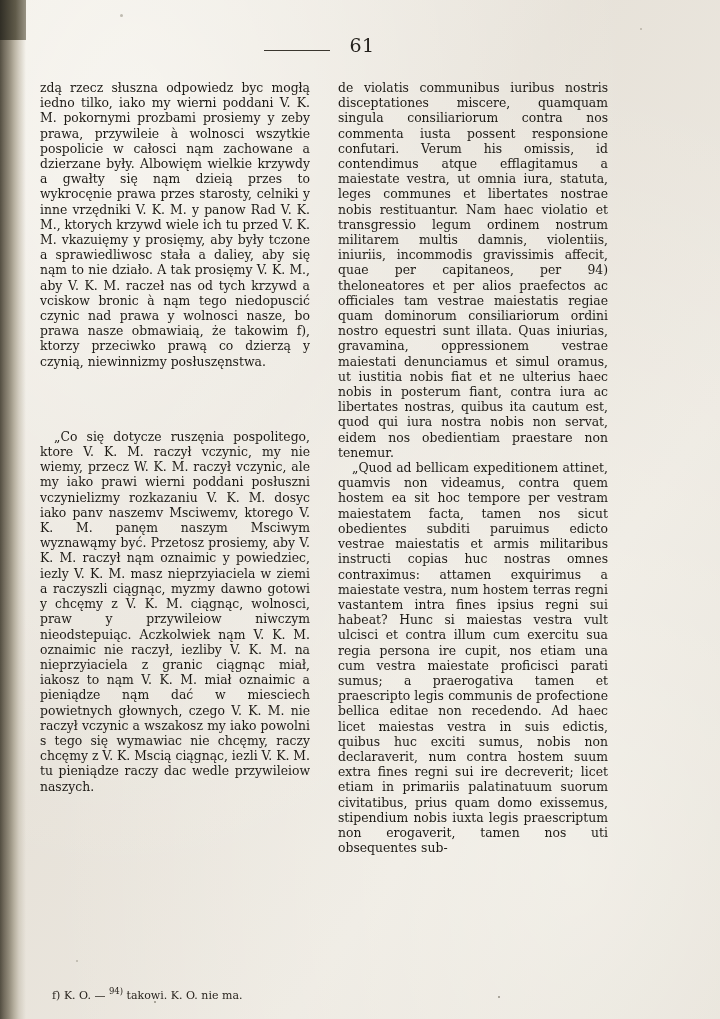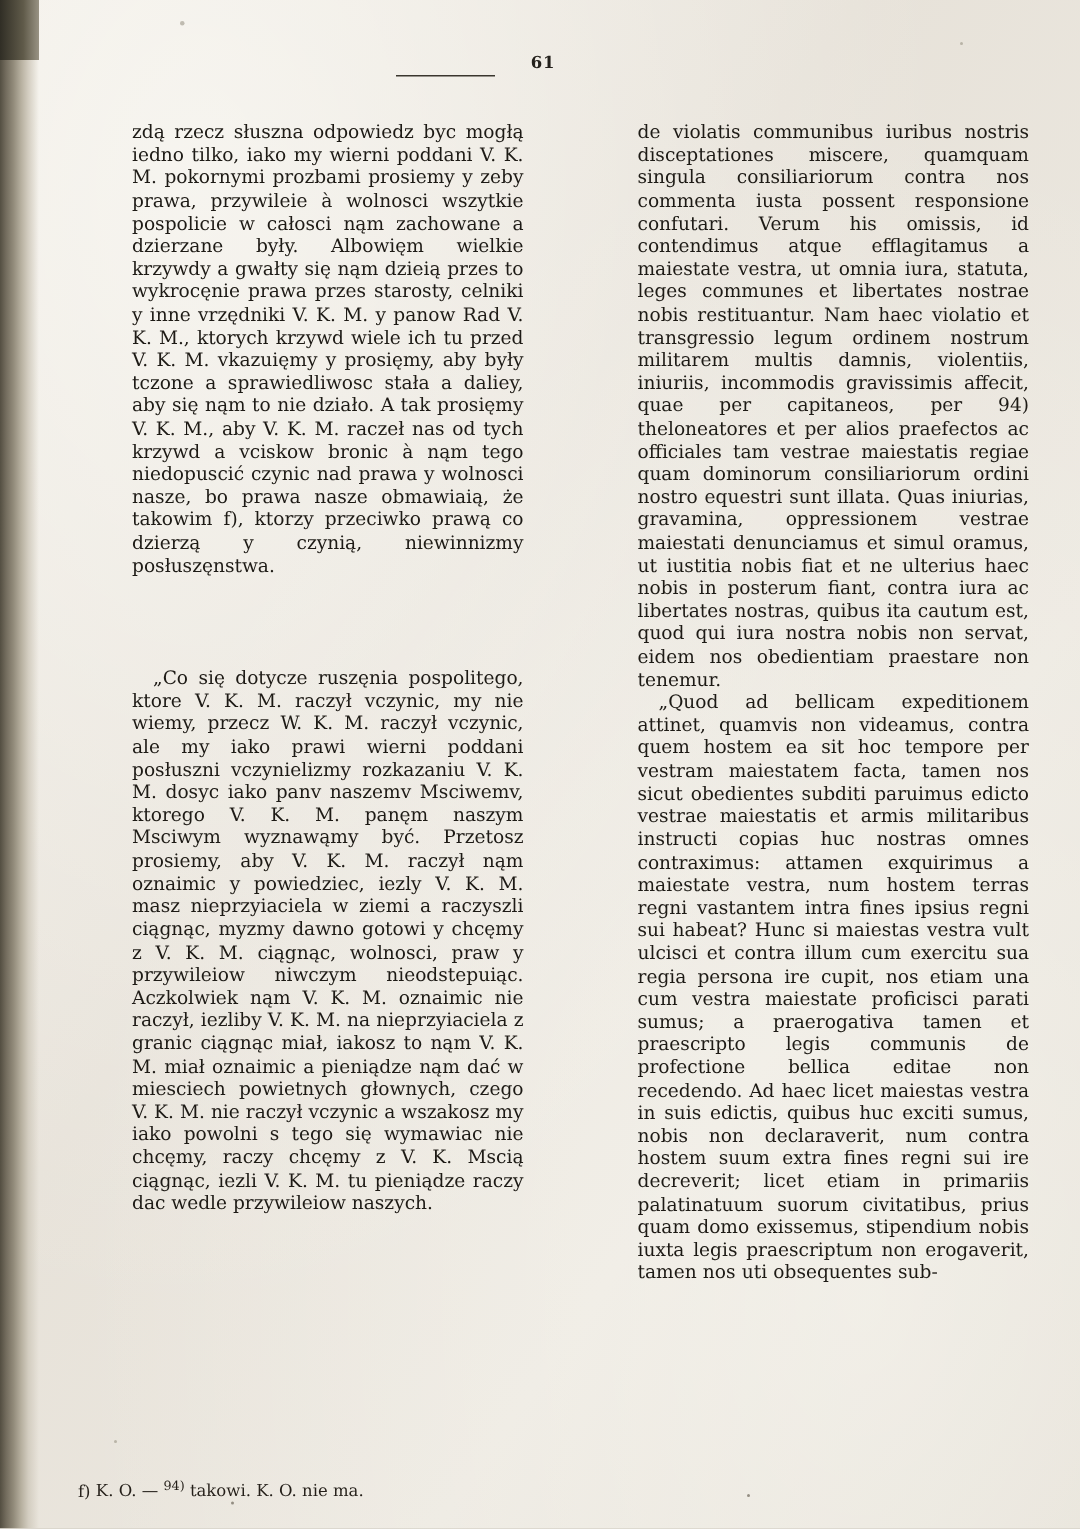--- a/index.html
+++ b/index.html
@@ -51,22 +51,22 @@
 
   
   .folio-wrap {
     position: absolute;
     left: 40px;
     top: 36px;
     width: 644px;
     text-align: center;
   }
   .folio {
-    font-size: 11px;
-    font-weight: bold;
+    font-size: 19px;
+    font-weight: normal;
     letter-spacing: 0.5px;
     color: #24211c;
     line-height: 1;
   }
   .folio-rule {
     position: absolute;
     left: 264px;
     top: 50px;
     width: 66px;
     height: 1px;
@@ -77,21 +77,20 @@
   .columns {
     position: absolute;
     left: 40px;
     top: 80px;
     width: 646px;
     display: flex;
     gap: 28px;
   }
   .col {
     width: 270px;
-    margin-left: 48px;
   }
   .col p {
     margin: 0;
     font-size: 12.4px;
     line-height: 15.2px;
     text-align: justify;
     text-align-last: left;
     color: #1d1a15;
     hyphens: manual;
   }

